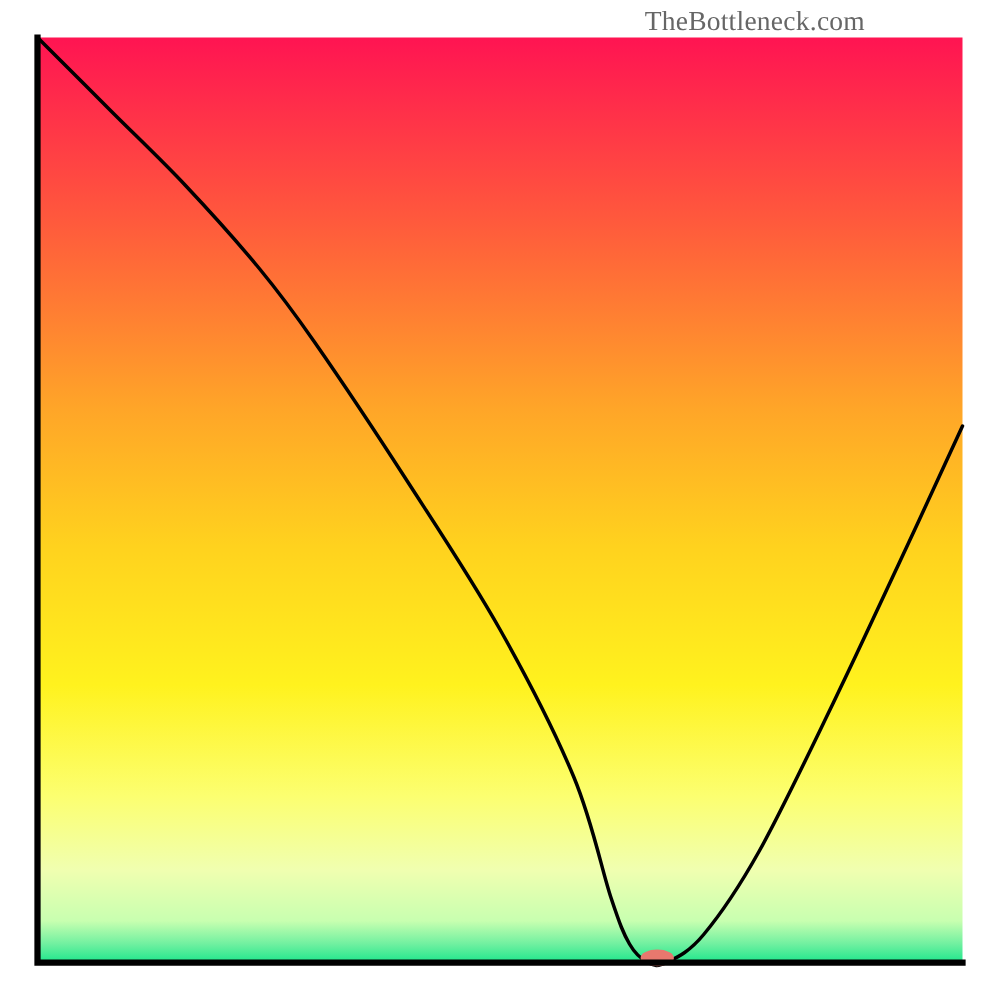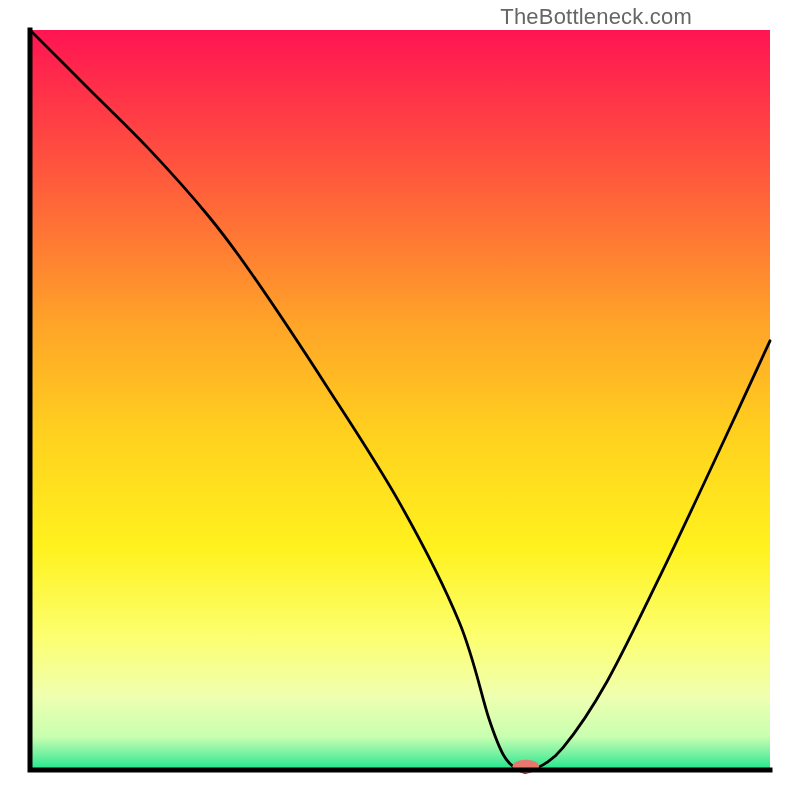--- a/index.html
+++ b/index.html
@@ -7,20 +7,21 @@
     padding: 0;
     width: 800px;
     height: 800px;
     background: #ffffff;
     font-family: Arial, Helvetica, sans-serif;
   }
   .chart-container {
     position: relative;
     width: 708px;
     height: 800px;
+    font-family: Liberation Serif, serif;
   }
   .watermark {
     position: absolute;
     top: 4px;
     right: 16px;
     font-size: 22px;
     font-weight: 500;
     color: #666666;
     letter-spacing: 0.2px;
     z-index: 10;

